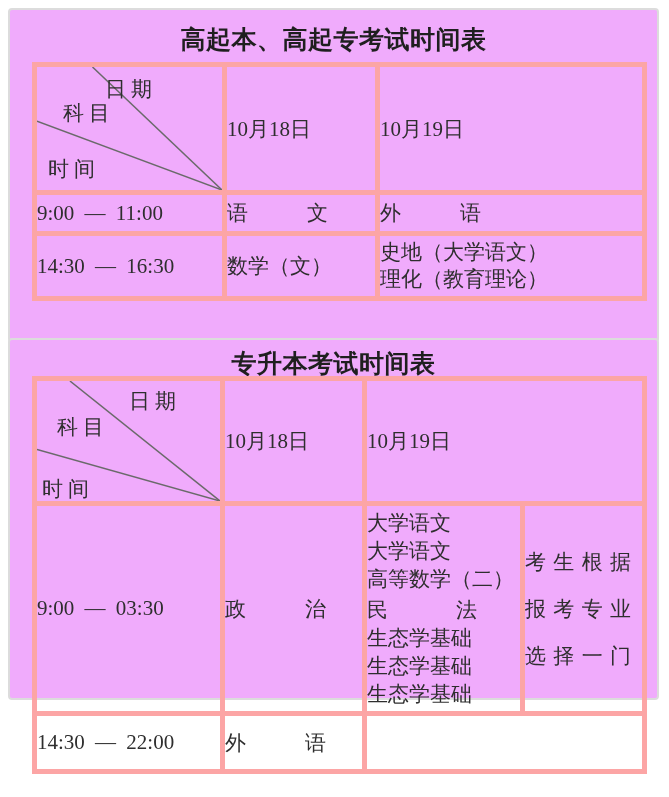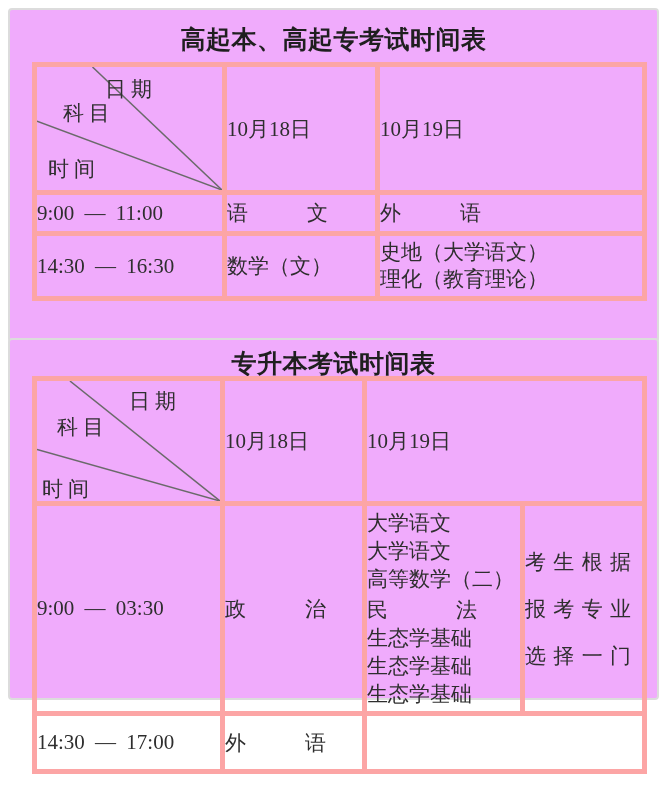--- a/index.html
+++ b/index.html
@@ -161,21 +161,21 @@
                 </span></div>
           <div><span class="justify jw104">
                   <span>选</span>
                   <span>择</span>
                   <span>一</span>
                   <span>门</span>
                 </span></div>
         </td>
       </tr>
       <tr style="height:58px">
-        <td class="time">14:30 — 17:00</td>
+        <td class="time">14:30 — 22:00</td>
         <td class="subj">
           <span class="justify jw100">
                 <span>外</span>
                 <span>语</span>
               </span>
         </td>
         <td colspan="2"></td>
       </tr>
     </tbody>
       </table>

